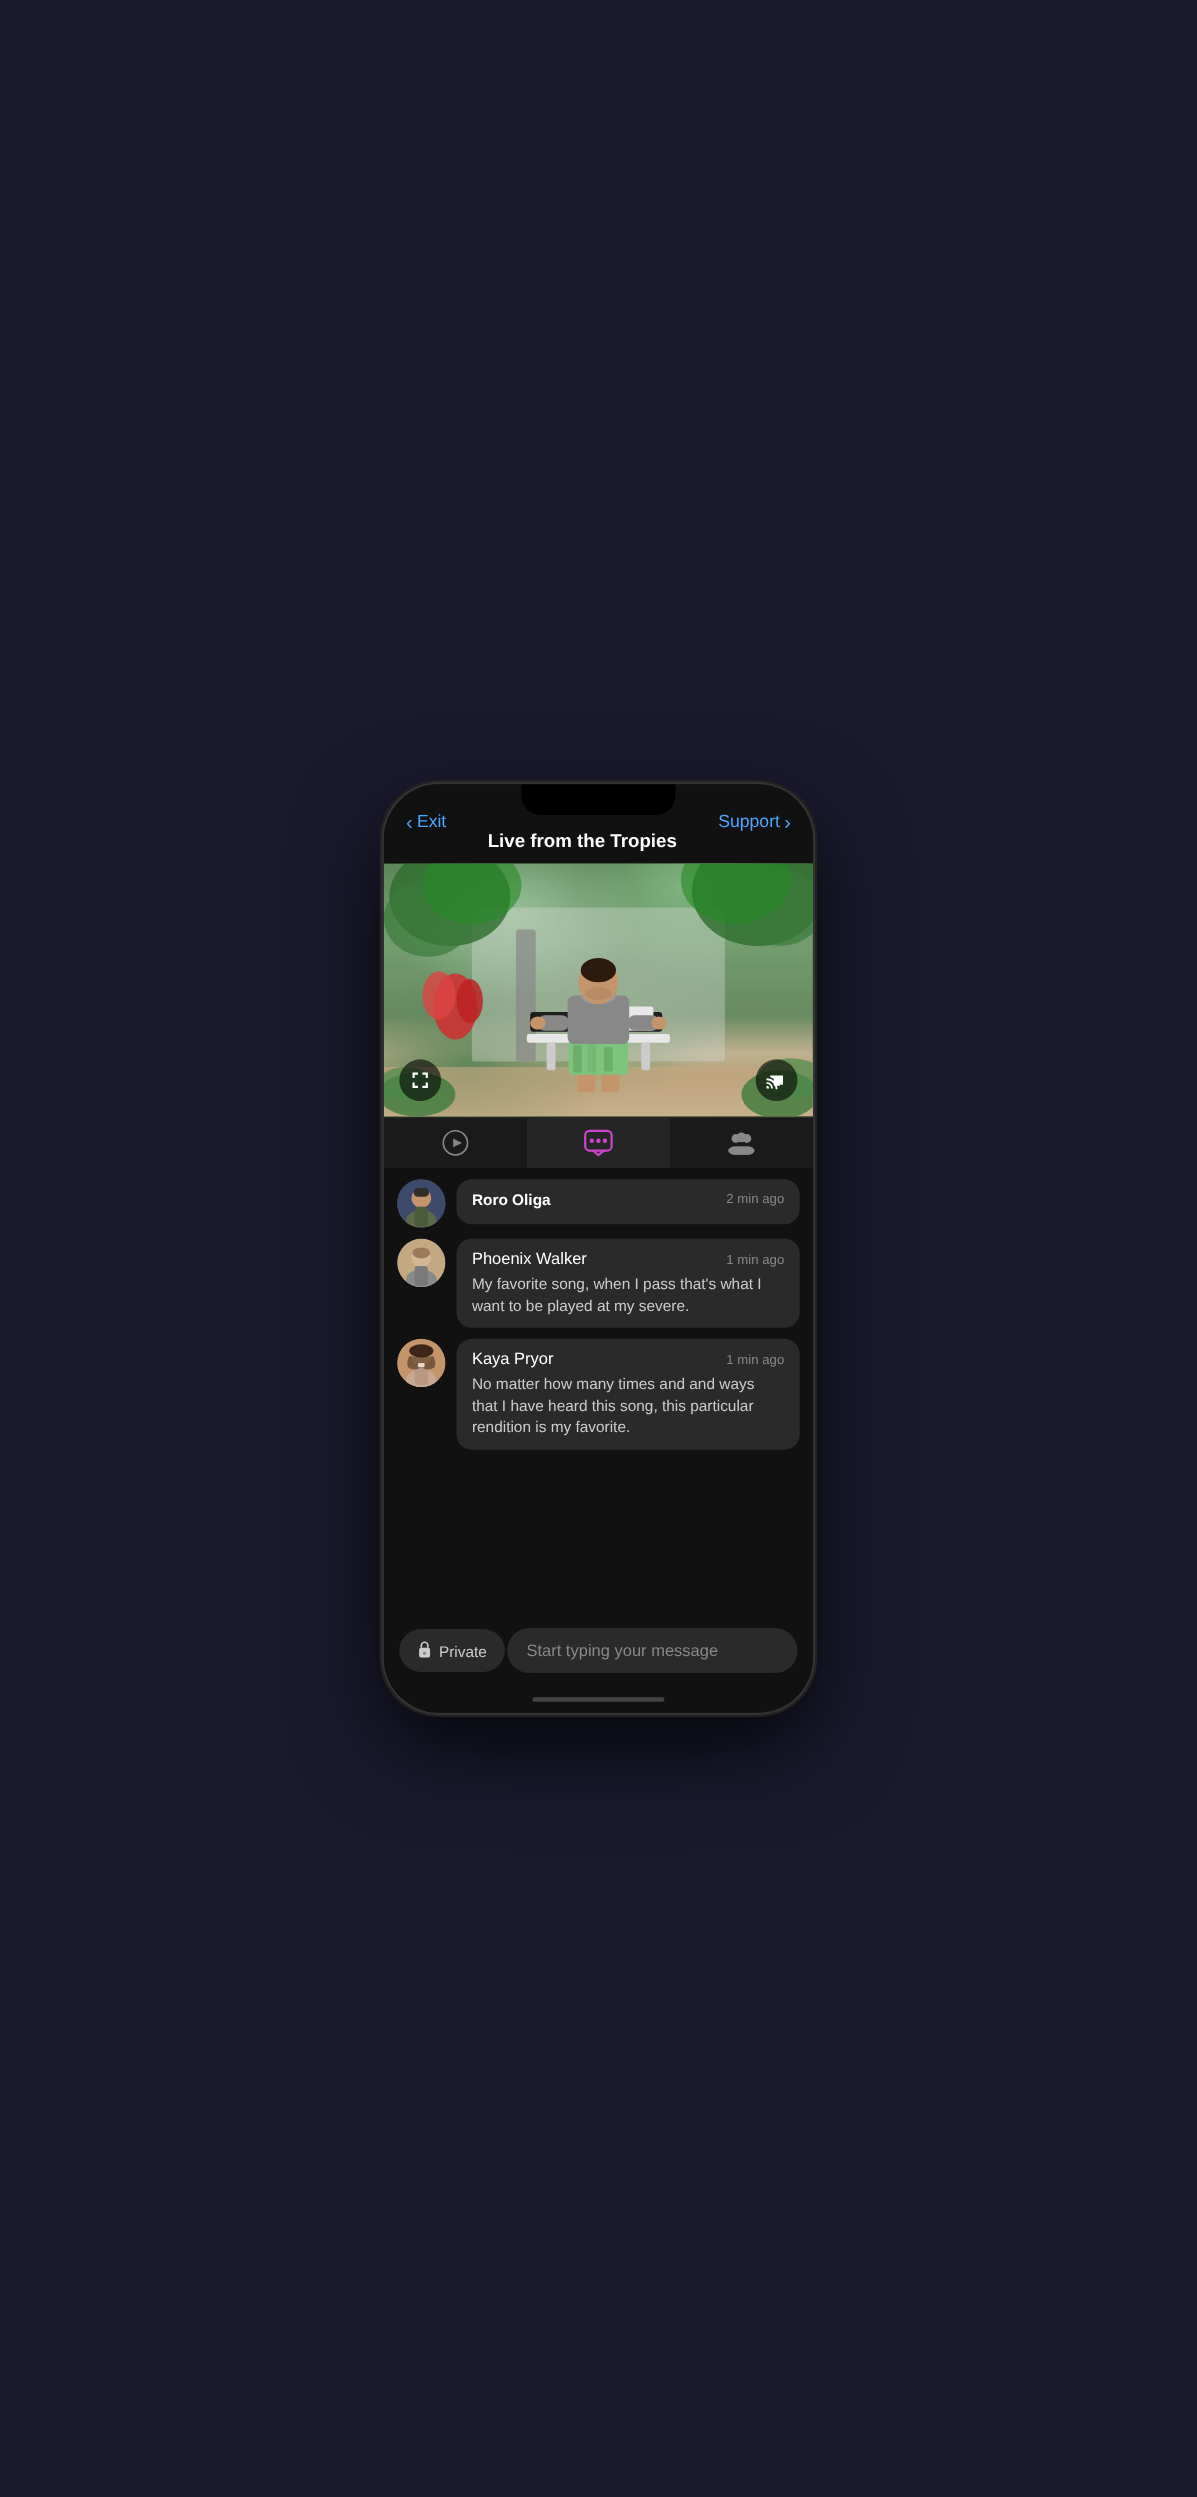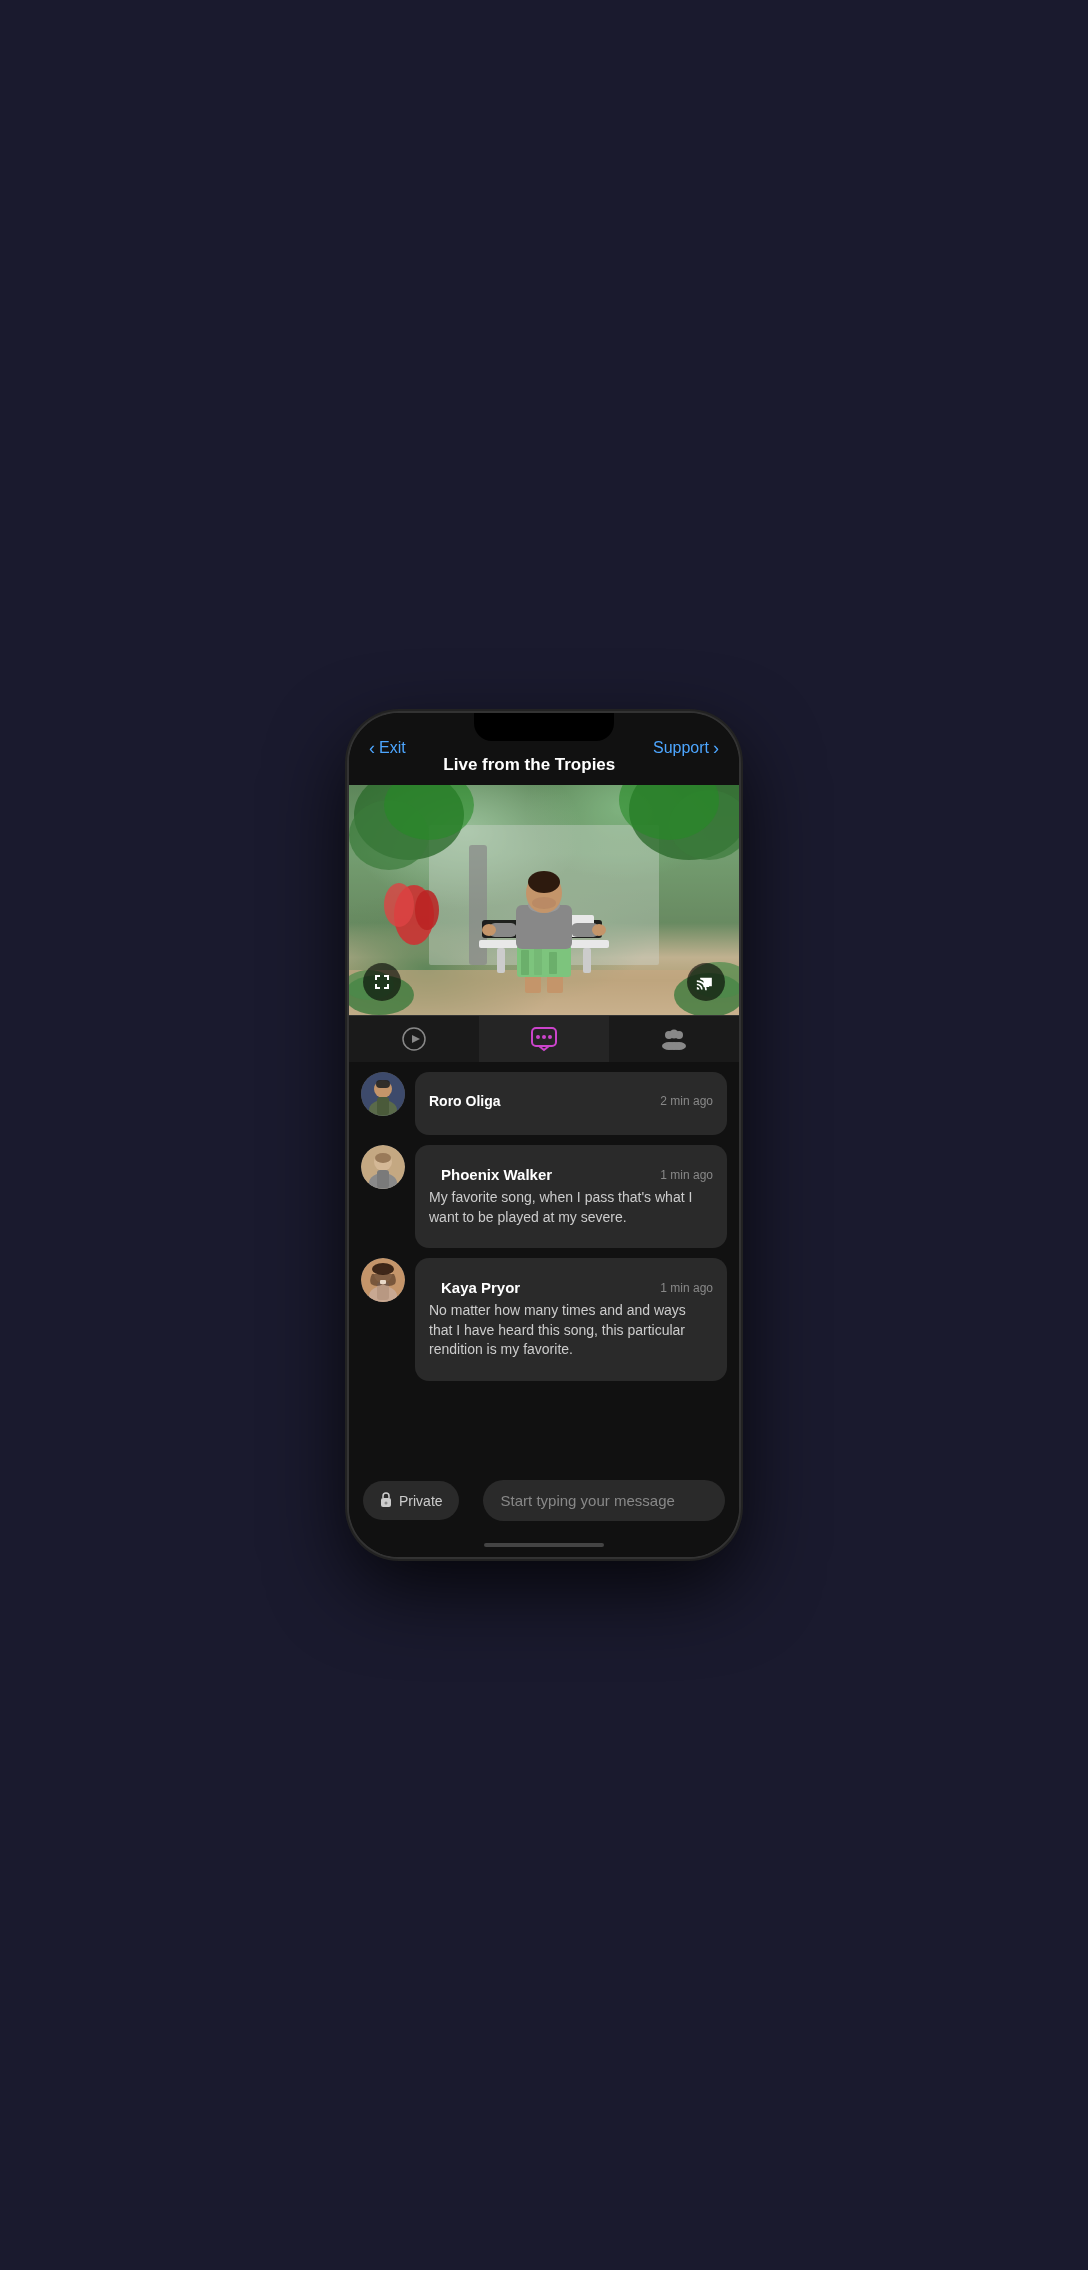--- a/index.html
+++ b/index.html
@@ -242,59 +242,58 @@
       background: #555;
       display: flex;
       align-items: center;
       justify-content: center;
     }
 
     .msg-bubble {
       flex: 1;
       background: #2a2a2a;
       border-radius: 14px;
-      padding: 21px 14px;
+      padding: 10px 14px;
     }
 
     .msg-header {
       display: flex;
       justify-content: space-between;
       align-items: center;
       margin-bottom: 5px;
     }
 
     .msg-name {
       color: white;
       font-size: 14px;
       font-weight: 600;
     }
 
     .msg-name.bold {
-      font-weight: 700;
+      font-weight: 400;
       font-size: 15px;
-      margin-left: 12px;
     }
 
     .msg-time {
       color: #888;
       font-size: 12px;
     }
 
     .msg-text {
       color: #ccc;
       font-size: 14px;
       line-height: 1.4;
     }
 
     
     .input-area {
       background: #111;
       padding: 8px 14px 16px;
       display: flex;
-      gap: 24px;
+      gap: 2px;
       align-items: center;
       flex-shrink: 0;
     }
 
     .private-btn {
       display: flex;
       align-items: center;
       gap: 6px;
       background: #2a2a2a;
       border: none;

